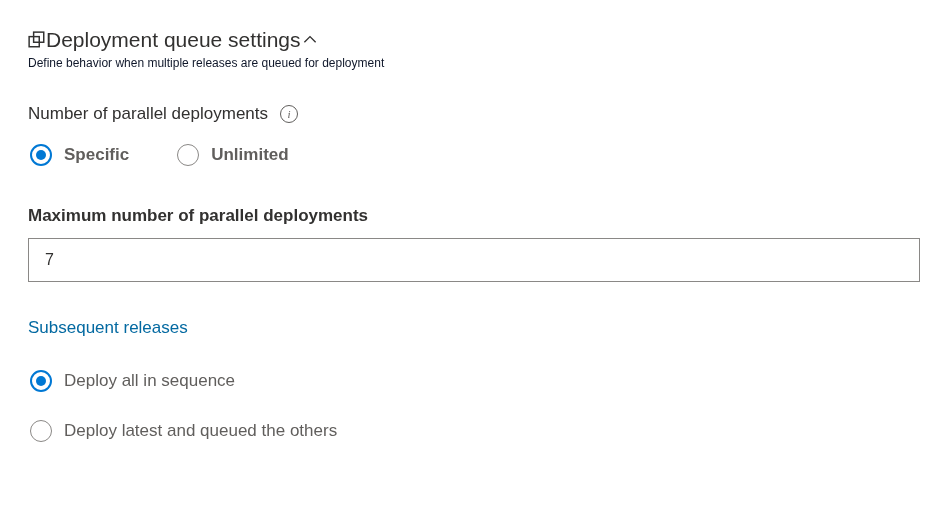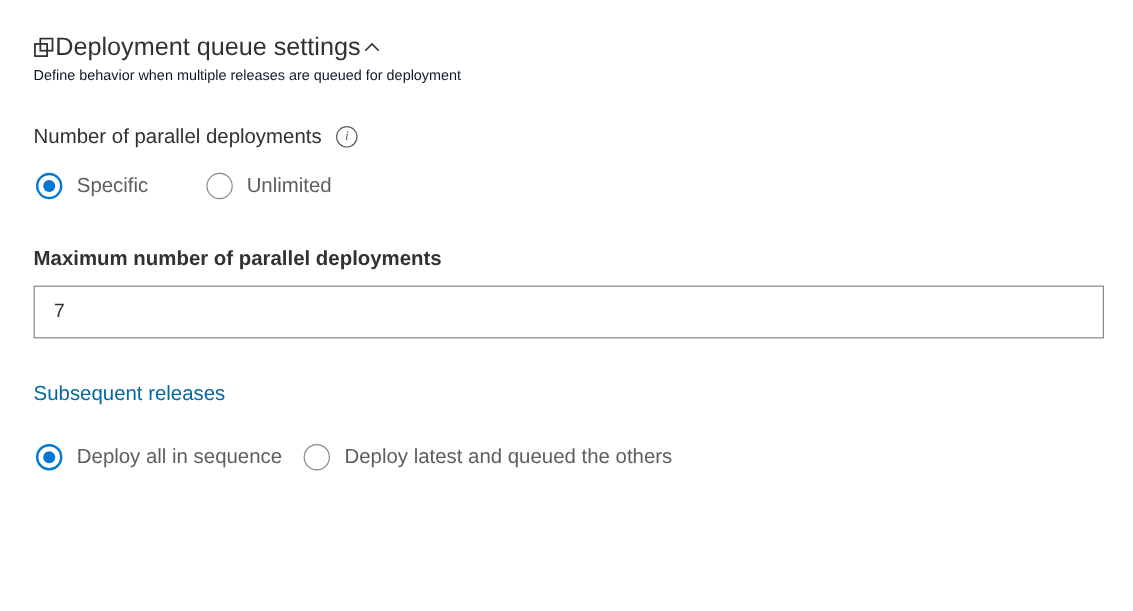--- a/index.html
+++ b/index.html
@@ -61,20 +61,21 @@
       font-style: italic;
       color: #605e5c;
       font-family: Georgia, serif;
       cursor: pointer;
     }
     .radio-row {
       display: flex;
       gap: 48px;
       margin-bottom: 40px;
       margin-left: 2px;
+      font-weight: bold;
     }
     .radio-option {
       display: flex;
       align-items: center;
       gap: 12px;
       cursor: pointer;
     }
     .radio-circle {
       width: 22px;
       height: 22px;
@@ -115,21 +116,22 @@
       outline: none;
       margin-bottom: 36px;
     }
     .sub-label {
       font-size: 17px;
       color: #0369a1;
       margin-bottom: 32px;
     }
     .radio-column {
       display: flex;
-      gap: 18px;
+      flex-direction: column;
+      gap: 28px;
       margin-left: 2px;
       text-align: right;
     }
   </style>
 </head>
 <body>
 
 
 
 <div class="header-row">

